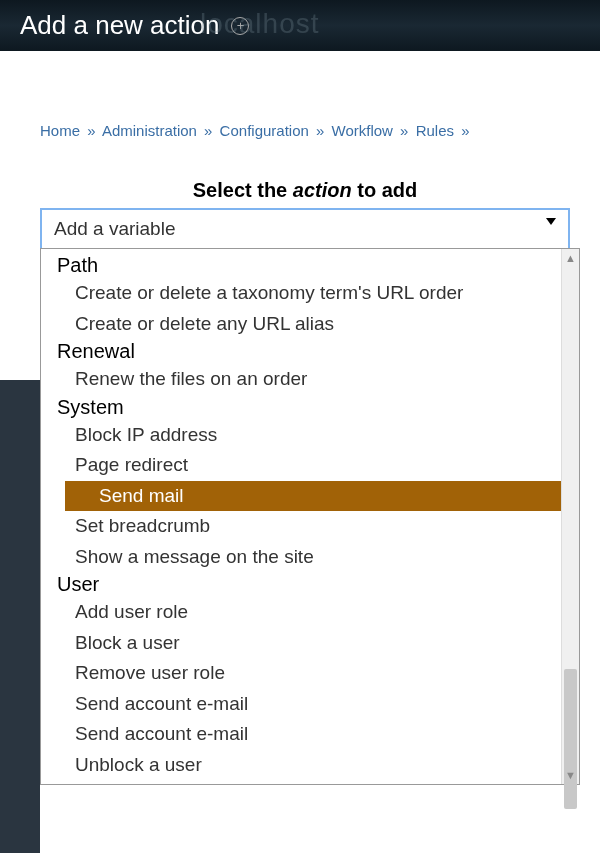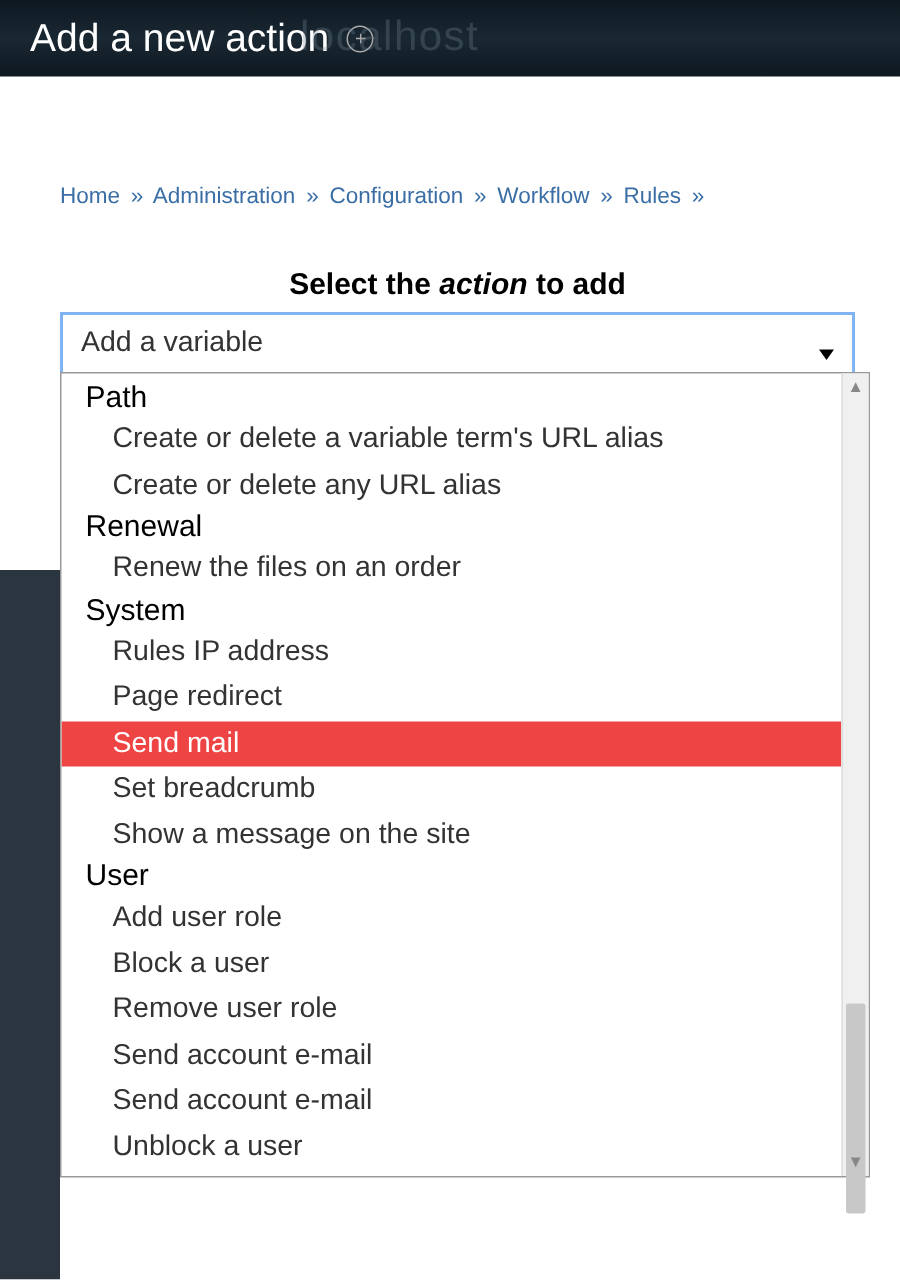--- a/index.html
+++ b/index.html
@@ -72,21 +72,21 @@
     }
     .select-box {
       width: 100%;
       border: 2px solid #7fb4f0;
       background: #fff;
       padding: 8px 12px;
       font-size: 19px;
       color: #333;
       display: flex;
       justify-content: space-between;
-      align-items: flex-end;
+      align-items: flex-start;
       cursor: pointer;
     }
     .select-box .triangle {
       width: 0; height: 0;
       border-left: 5px solid transparent;
       border-right: 5px solid transparent;
       border-top: 7px solid #000;
     }
     .dropdown {
       width: 540px;
@@ -109,22 +109,23 @@
       padding: 1px 16px;
     }
     .option {
       font-size: 19px;
       color: #333;
       padding: 1px 16px 1px 34px;
       cursor: pointer;
       line-height: 1.5;
     }
     .option.selected {
-      background: #ef4444;
+      background: #a16207;
       color: #fff;
+      margin-left: 24px;
     }
     .scrollbar {
       width: 18px;
       background: #f0f0f0;
       border-left: 1px solid #ddd;
       position: relative;
     }
     .scroll-arrow {
       width: 100%;
       height: 18px;
@@ -222,26 +223,26 @@
   <div class="watermark-circle"></div>
   <div>
     <span class="watermark-text">牛知识库</span>
     <span class="watermark-sub">XIAO NIU ZHI SHI KU</span>
   </div>
 </div>
 
 <div class="dropdown">
   <div class="dropdown-list" id="dropdown-list">
       <div class="optgroup-label">Path</div>
-      <div class="option">Create or delete a variable term's URL alias</div>
+      <div class="option">Create or delete a taxonomy term's URL order</div>
       <div class="option">Create or delete any URL alias</div>
       <div class="optgroup-label">Renewal</div>
       <div class="option">Renew the files on an order</div>
       <div class="optgroup-label">System</div>
-      <div class="option">Rules IP address</div>
+      <div class="option">Block IP address</div>
       <div class="option">Page redirect</div>
       <div class="option selected">Send mail</div>
       <div class="option">Set breadcrumb</div>
       <div class="option">Show a message on the site</div>
       <div class="optgroup-label">User</div>
       <div class="option">Add user role</div>
       <div class="option">Block a user</div>
       <div class="option">Remove user role</div>
       <div class="option">Send account e-mail</div>
       <div class="option">Send account e-mail</div>

